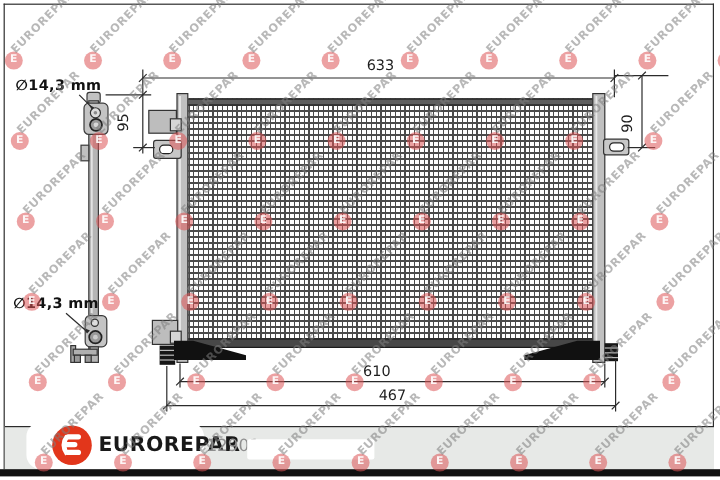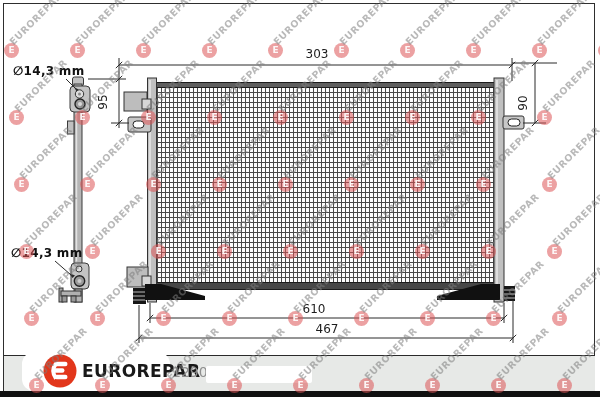--- a/index.html
+++ b/index.html
@@ -153,21 +153,21 @@
         <line x1="509.8" y1="341.2" x2="516.2" y2="334.8"></line>
       </g>
 
       <line x1="66" y1="79" x2="76" y2="89"></line>
       <line x1="55" y1="261" x2="71" y2="275"></line>
     </g>
     <polygon points="76,89 71.5,86.5 73.5,84.5" fill="#2b2b2b" transform="rotate(180 75 88)"></polygon>
     <polygon points="71,275 65,272.5 67.5,270" fill="#2b2b2b" transform="rotate(180 70 274)"></polygon>
   </svg>
 
-  <div class="abs dim lay3" style="left:295px;top:48px;width:44px;">303</div>
+  <div class="abs dim lay3" style="left:295px;top:48px;width:44px;">633</div>
   <div class="abs dim rot lay3" style="left:91px;top:96px;width:24px;">95</div>
   <div class="abs dim rot lay3" style="left:511px;top:97px;width:24px;">90</div>
   <div class="abs dim lay3" style="left:292px;top:303px;width:44px;">610</div>
   <div class="abs dim lay3" style="left:305px;top:323px;width:44px;">467</div>
   <div class="abs callout lay3" style="left:13px;top:64px;">∅14,3 mm</div>
   <div class="abs callout lay3" style="left:11px;top:246px;">∅14,3 mm</div>
 
   <div class="abs footer-strip lay4"></div>
   <div class="abs footer-pill lay4"></div>
   <svg class="abs lay4" style="left:43px;top:354px;" width="34" height="34" viewBox="0 0 34 34">

